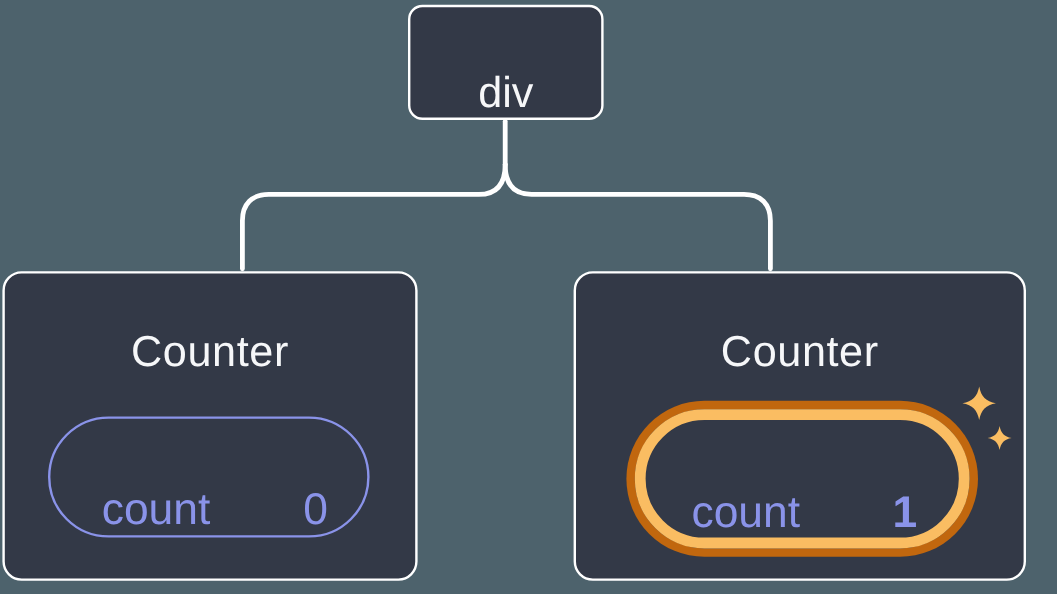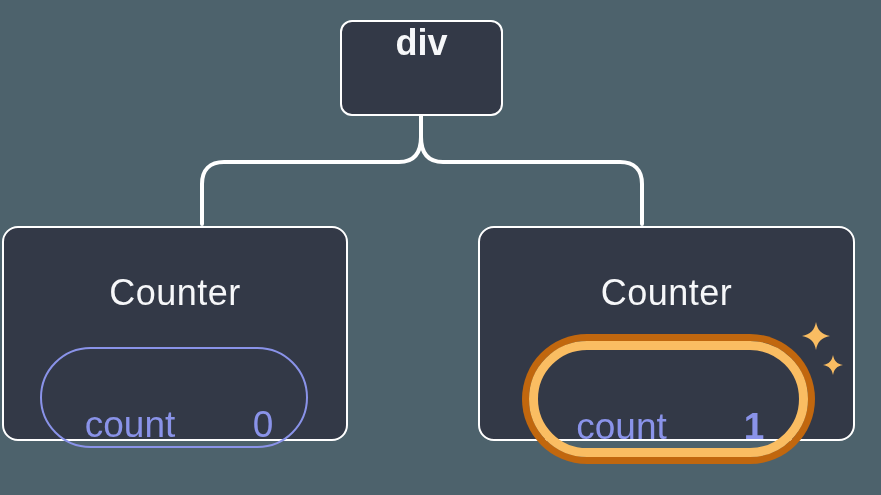--- a/index.html
+++ b/index.html
@@ -20,35 +20,35 @@
   .stage { position: relative; width: 881px; height: 495px; }
 
   .connectors {
     position: absolute; inset: 0;
     width: 881px; height: 495px;
     pointer-events: none;
   }
 
   .node-root {
     position: absolute;
-    left: 340px; top: 20px;
+    left: 340px; top: 4px;
     width: 163px; height: 96px;
     background: var(--card);
     border: 2.5px solid var(--line);
     border-radius: 12px;
-    display: flex; align-items: flex-start; justify-content: center;
+    display: flex; align-items: flex-end; justify-content: center;
     color: var(--text);
     font-size: 36px;
-    font-weight: 700;
+    font-weight: 400;
   }
 
   .card {
     position: absolute;
     top: 226px;
-    height: 215px;
+    height: 258px;
     background: var(--card);
     border: 2.5px solid var(--line);
     border-radius: 16px;
   }
   .card.left  { left: 2px;   width: 346px; }
   .card.right { left: 478px; width: 377px; }
 
   .card-title {
     position: absolute;
     top: 44px; left: 0;

